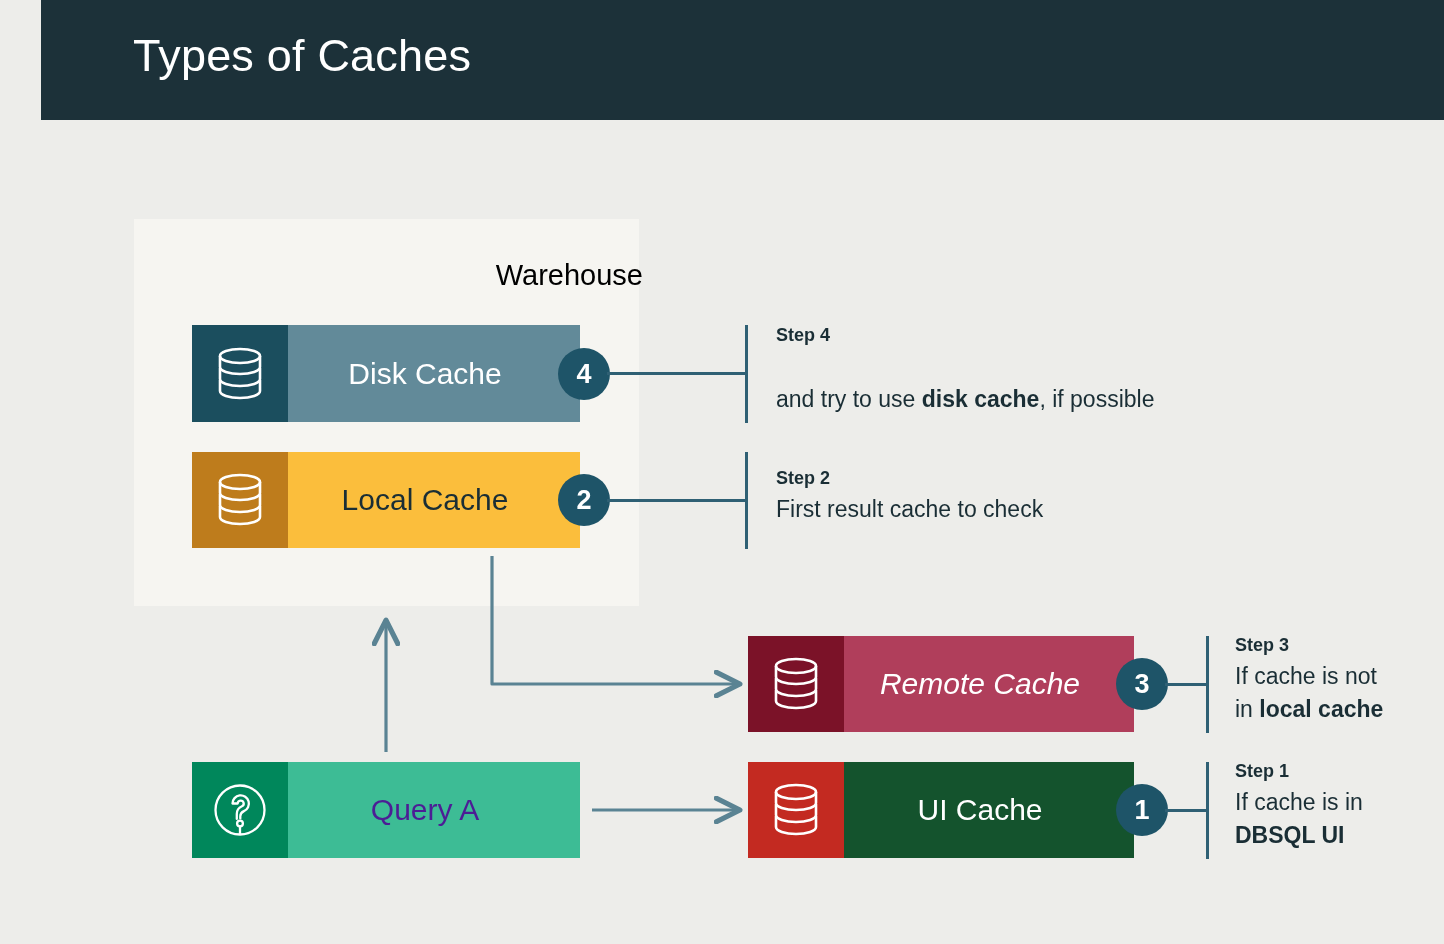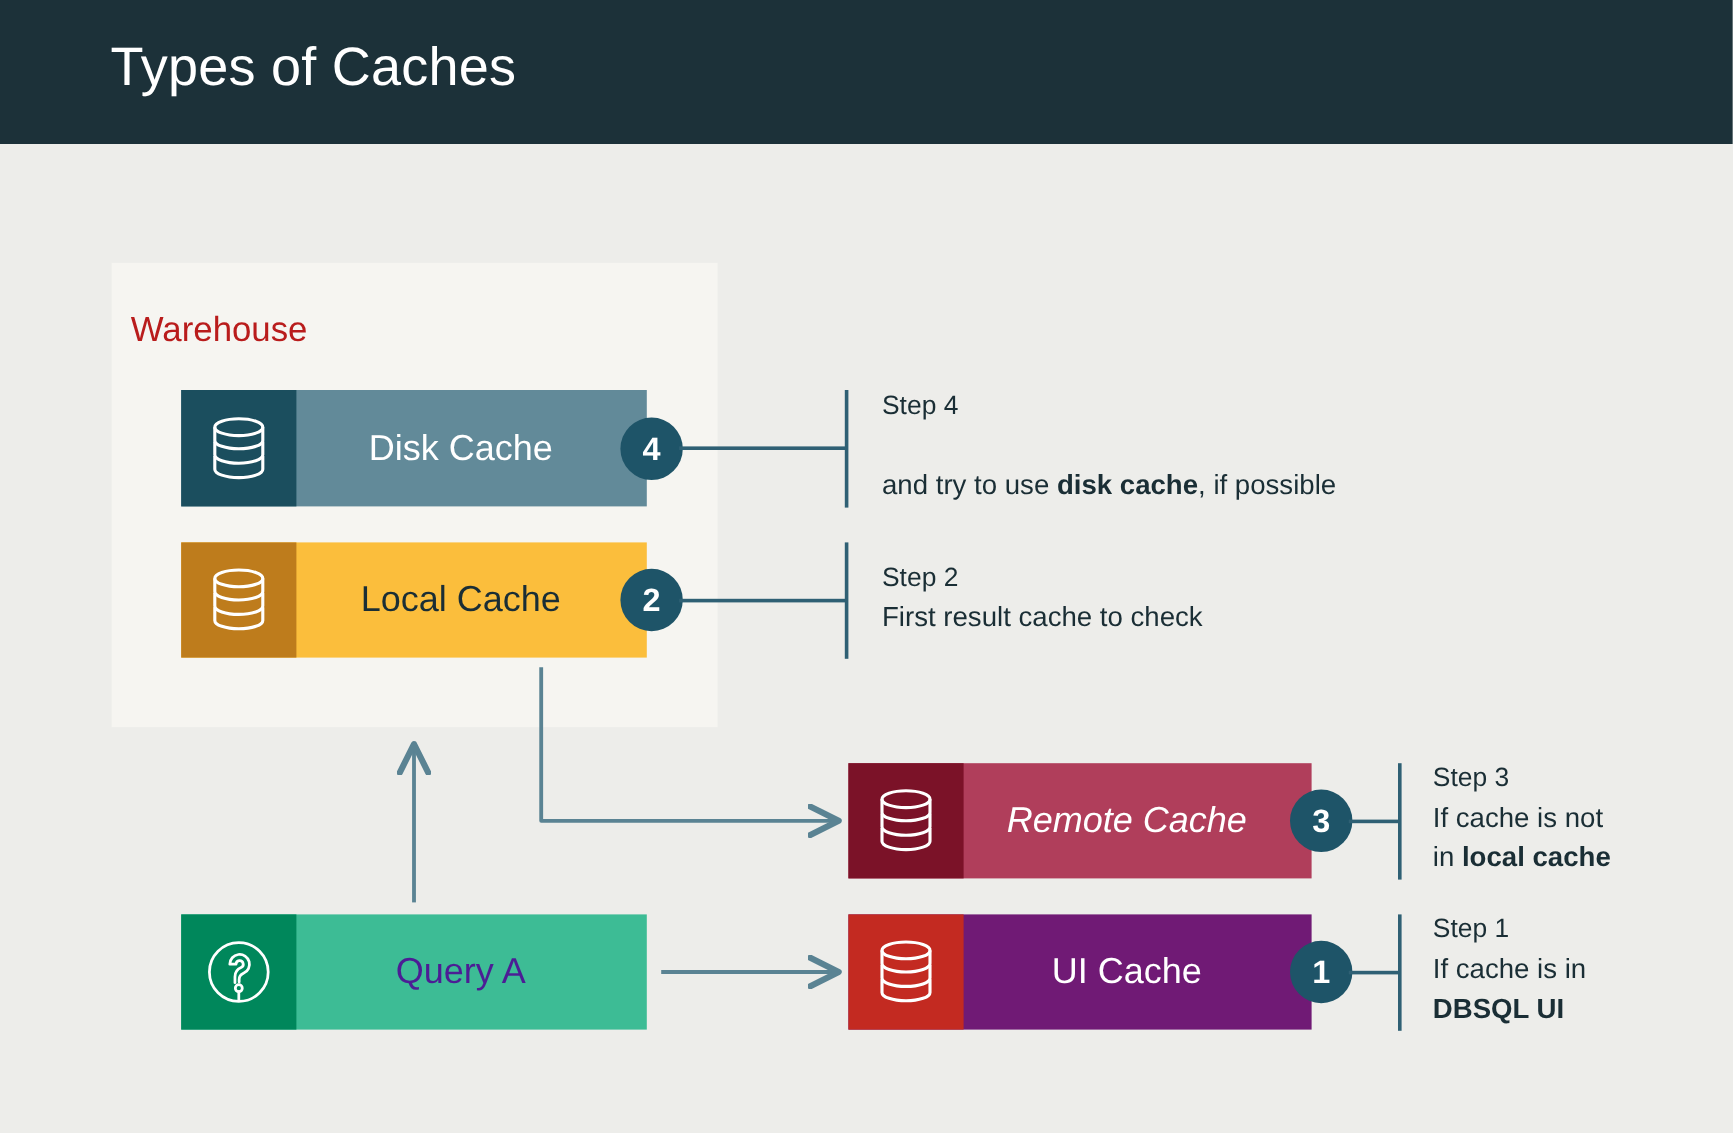--- a/index.html
+++ b/index.html
@@ -2,41 +2,41 @@
 <html><head>
 <meta charset="utf-8">
 <style>
   * { box-sizing: border-box; margin: 0; padding: 0; }
   html, body {
     width: 1444px; height: 944px;
     background: #EDEDEA;
     font-family: "Liberation Sans", sans-serif;
     overflow: hidden;
   }
-  #stage { position: relative; width: 1148px; height: 944px; background: #EDEDEA; }
+  #stage { position: relative; width: 1148px; height: 944px; background: #EDEDEA; margin-left: 41px; }
 
   
   .header {
     position: absolute; left: 0; top: 0; width: 1444px; height: 120px;
     background: #1C3139;
   }
   .header-title {
     position: absolute; left: 92px; top: 30px;
     font-size: 45px; font-weight: 400; color: #FFFFFF;
     letter-spacing: 0.2px; white-space: nowrap;
   }
 
   
   .warehouse-panel {
     position: absolute; left: 93px; top: 219px; width: 505px; height: 387px;
     background: #F6F5F1;
   }
   .warehouse-label {
-    position: absolute; left: 16px; top: 40px; width: 505px;
-    text-align: left; font-size: 29px; color: #b91c1c; font-weight: 400;
+    position: absolute; left: 4px; top: 40px; width: 505px;
+    text-align: right; font-size: 29px; color: #000000; font-weight: 400;
   }
 
   
   .bar { position: absolute; display: flex; align-items: center; }
   .bar-icon {
     width: 96px; height: 100%;
     display: flex; align-items: center; justify-content: center;
     flex: 0 0 96px;
   }
   .bar-label {
@@ -54,39 +54,39 @@
   .bar-local .bar-label { color: #1A2E35; }
 
   .bar-query  { left: 151px; top: 762px; width: 388px; height: 96px; background: #3DBC95; }
   .bar-query .bar-icon  { background: #00875B; }
   .bar-query .bar-label { color: #4c1d95; }
 
   .bar-remote { left: 707px; top: 636px; width: 386px; height: 96px; background: #B03E5B; }
   .bar-remote .bar-icon { background: #7B1228; }
   .bar-remote .bar-label{ color: #FFFFFF; font-style: italic; }
 
-  .bar-ui     { left: 707px; top: 762px; width: 386px; height: 96px; background: #701a75; }
+  .bar-ui     { left: 707px; top: 762px; width: 386px; height: 96px; background: #14532d; }
   .bar-ui .bar-icon     { background: #C32A21; }
   .bar-ui .bar-label    { color: #FFFFFF; }
 
   
   .badge {
     position: absolute; width: 52px; height: 52px; border-radius: 50%;
     background: #1E5468; color: #FFFFFF;
     display: flex; align-items: center; justify-content: center;
     font-size: 27px; font-weight: 700; line-height: 1;
   }
   .badge-4 { left: 517px; top: 348px; }
   .badge-2 { left: 517px; top: 474px; }
   .badge-3 { left: 1075px; top: 658px; }
   .badge-1 { left: 1075px; top: 784px; }
 
   
   .annot { position: absolute; color: #1A2E35; }
-  .annot .step-title { font-size: 22px; font-weight: 400; margin-bottom: 4px; }
+  .annot .step-title { font-size: 18px; font-weight: 700; margin-bottom: 4px; }
   .annot .step-body  { font-size: 23px; font-weight: 400; line-height: 1.45; }
   .annot .step-body b { font-weight: 700; }
 
   .annot-4 { left: 735px; top: 325px; width: 500px; }
   .annot-2 { left: 735px; top: 468px; width: 440px; }
   .annot-3 { left: 1194px; top: 635px; width: 250px; }
   .annot-1 { left: 1194px; top: 761px; width: 250px; }
 
   
   .tick { position: absolute; width: 3px; background: #2F6074; }

